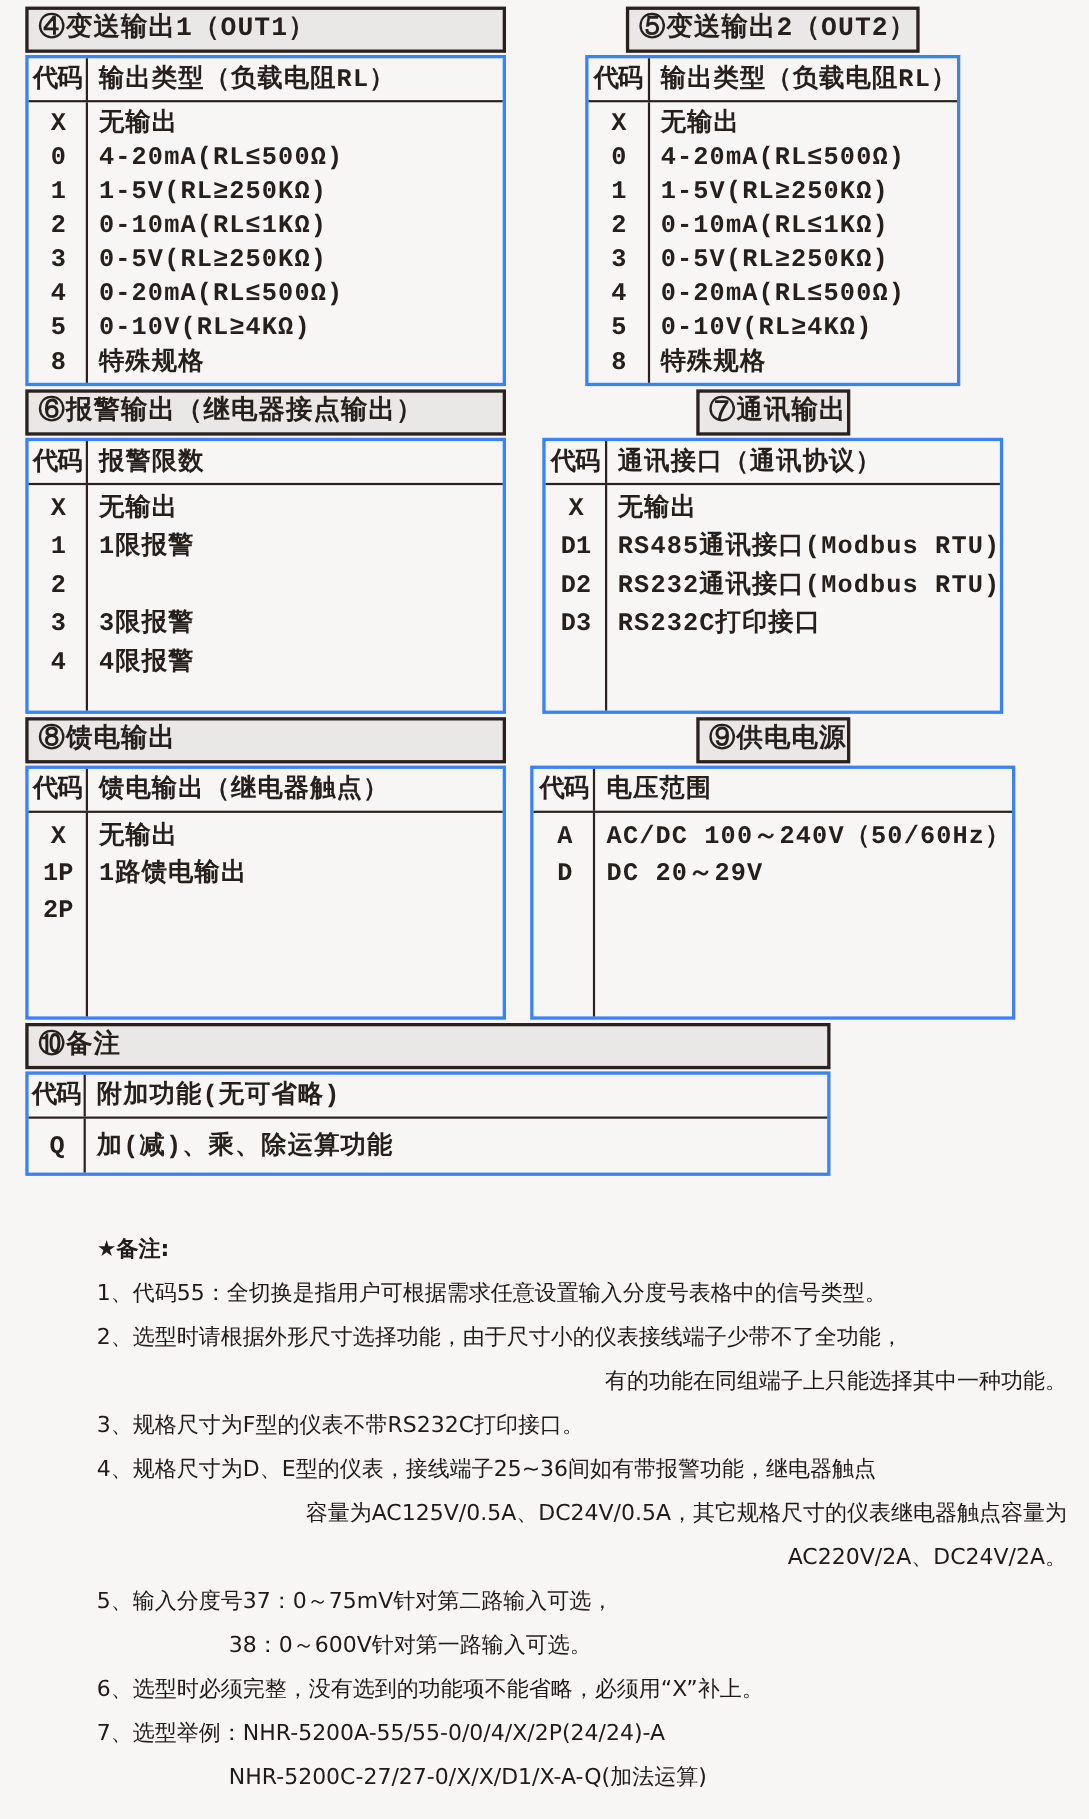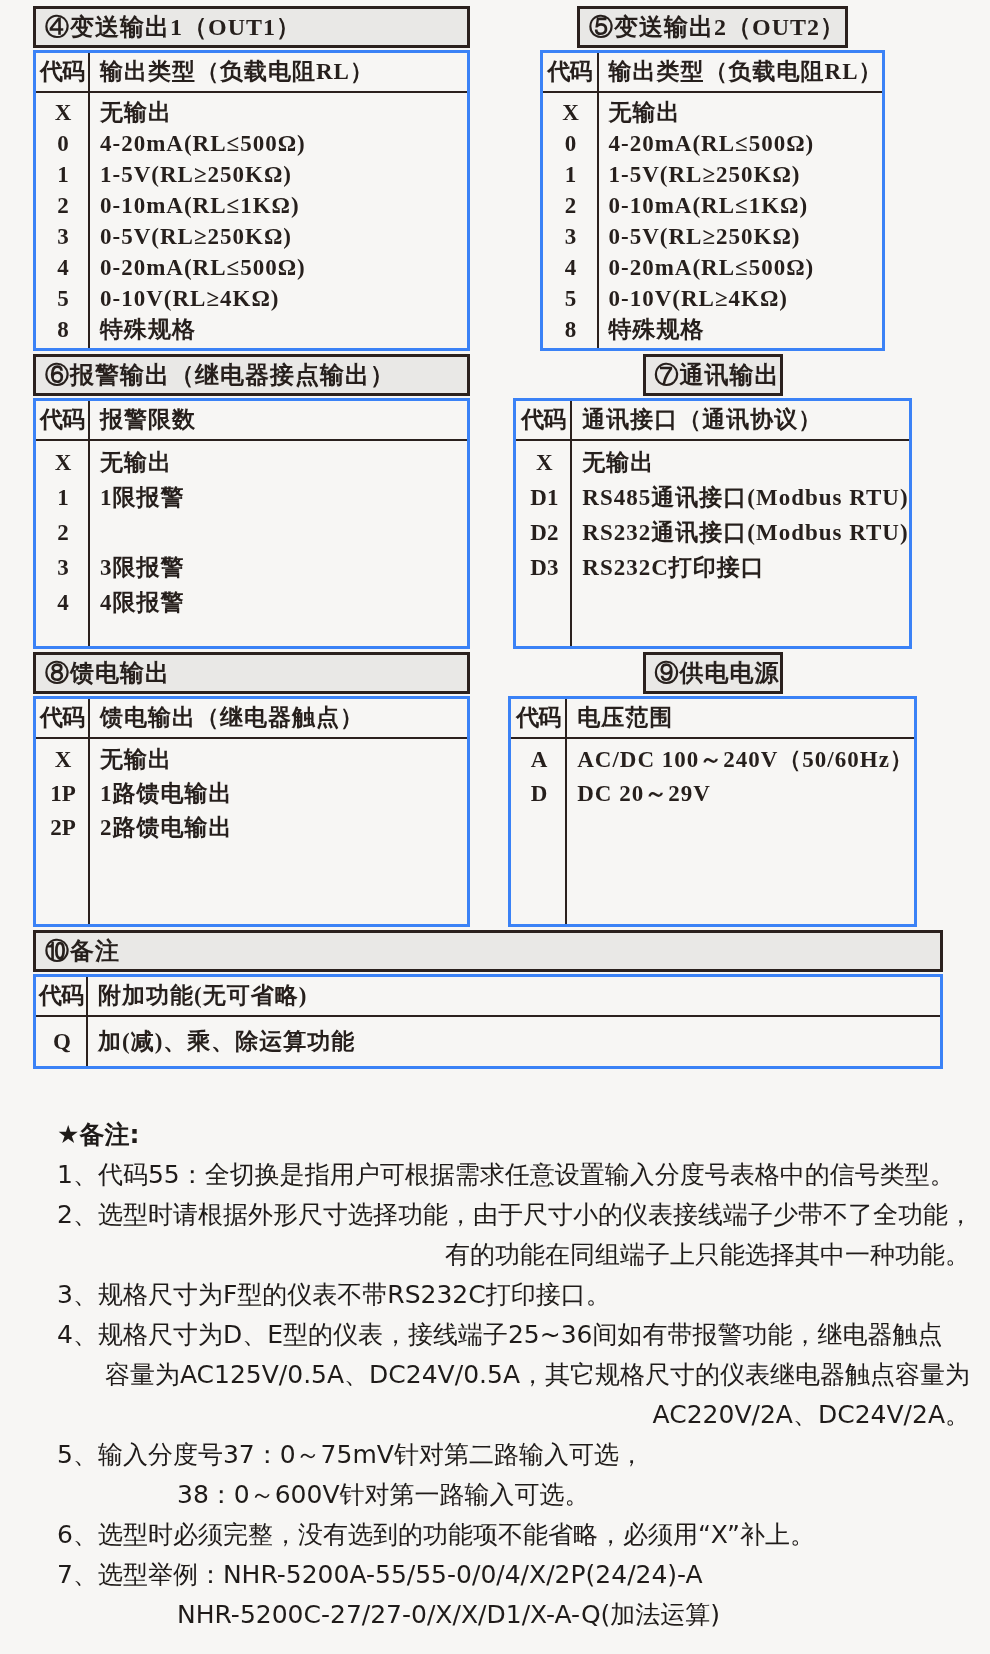--- a/index.html
+++ b/index.html
@@ -4,30 +4,30 @@
 <style>
   html,body{margin:0;padding:0;}
   body{
     width:990px;height:1654px;
     background:#f7f6f4;
     color:#261f1c;
     font-family:"DejaVu Sans","Liberation Sans",sans-serif;
     overflow:hidden;
   }
   .tables{
-    margin:6px 0 0 33px;
+    margin:6px 0 0 23px;
     width:922px;
-    font-family:Liberation Serif, serif;
+    font-family:Liberation Mono, monospace;
     font-weight:700;
   }
   .pair{display:flex;align-items:stretch;margin-bottom:3px;}
   .sec{display:flex;flex-direction:column;box-sizing:border-box;}
   .sec-left{width:437px;}
   .sec-right{width:485px;align-items:center;}
-  .sec-full{width:910px;}
+  .sec-full{width:732px;}
   .sec-title{
     border:3px solid #2b211e;
     background:#e9e8e6;
     font-size:24px;
     line-height:32px;
     padding:2px 0 2px 9px;
     letter-spacing:1px;
     box-sizing:border-box;
   }
   .sec-grid{
@@ -89,22 +89,22 @@
   .cw56{--cw:56px;}
   .cw52{--cw:52px;}
   .lh31 .row{line-height:31px;}
   .lh35 .row{line-height:35px;}
   .lh34 .row{line-height:34px;}
   .lh42 .row{line-height:42px;}
   .bmin198{min-height:198px;}
   .bmin178{min-height:178px;}
   
   .notes{
-    margin:46px 20px 0 57px;
-    font-size:25px;
+    margin:46px 20px 0 88px;
+    font-size:20px;
     font-weight:500;
     line-height:40px;
     color:#1f1b19;
   }
   .note-line{white-space:nowrap;}
   .ind0{padding-left:0;}
   .ind1{padding-left:33px;text-align:right;}
   .ind2{padding-left:120px;}
   .notes-heading{font-weight:700;}
 </style>
@@ -274,21 +274,20 @@
             <div class="row">
               <div class="code-cell">X</div>
               <div class="desc-cell">无输出</div>
             </div>
             <div class="row">
               <div class="code-cell">1P</div>
               <div class="desc-cell">1路馈电输出</div>
             </div>
             <div class="row">
               <div class="code-cell">2P</div>
-              <div class="desc-cell">2路馈电输出</div>
             </div>
             <div class="row">
               <div class="code-cell"></div>
             </div>
           </div>
       </div>
     </section>
     <section class="sec sec-right">
       <div class="sec-title">⑨供电电源</div>
       <div class="sec-grid cw56">

